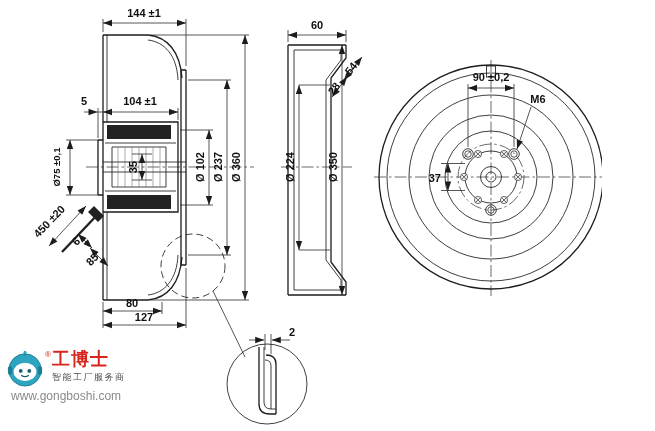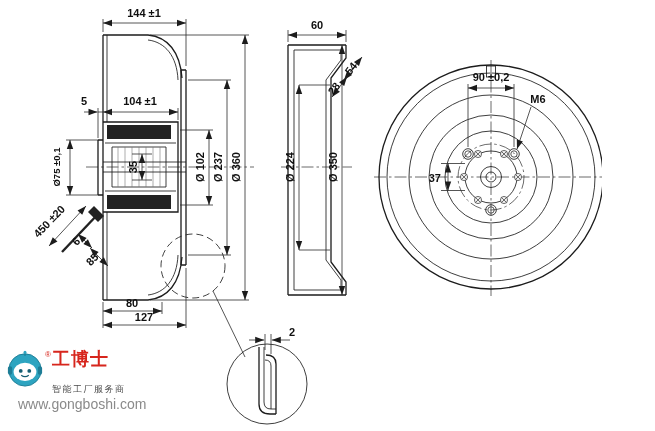--- a/index.html
+++ b/index.html
@@ -12,22 +12,22 @@
   .cl{fill:none;stroke:#3a3a3a;stroke-width:.75;stroke-dasharray:12 3 2.5 3}
   .dash{fill:none;stroke:#2b2b2b;stroke-width:.9;stroke-dasharray:7 4}
   .dim{font:700 11px "Liberation Sans",sans-serif;fill:#101010}
   .dim.sm{font-size:9.5px}
   
   .wm{position:absolute;left:6px;top:350px;width:140px;line-height:1.1}
   .wm-top{display:flex;align-items:flex-start}
   .wm-icon{width:38px;height:38px;flex:0 0 38px}
   .wm-reg{font-size:8px;color:#d7261d;margin:1px 1px 0 1px}
   .wm-brand{font-size:18px;font-weight:700;color:#d7261d;letter-spacing:1px}
-  .wm-tag{font-size:9px;color:#4a4a4a;letter-spacing:1.5px;margin-top:15px}
-  .wm-url{font-size:14px;color:#8a8a8a;margin-top:2px;margin-left:12px}
+  .wm-tag{font-size:9px;color:#4a4a4a;letter-spacing:1.5px;margin-top:3px}
+  .wm-url{font-size:12px;color:#8a8a8a;margin-top:2px;margin-left:5px}
 </style>
 </head>
 <body>
 
 <div class="page">
 
 <svg class="draw" width="655" height="431" viewBox="0 0 655 431">
   <defs>
     <marker id="arw" markerWidth="10" markerHeight="8" refX="9.5" refY="4" orient="auto-start-reverse" markerUnits="userSpaceOnUse">
       <path d="M0.5,0.8 L9.5,4 L0.5,7.2 Z" fill="#1c1c1c"></path>

